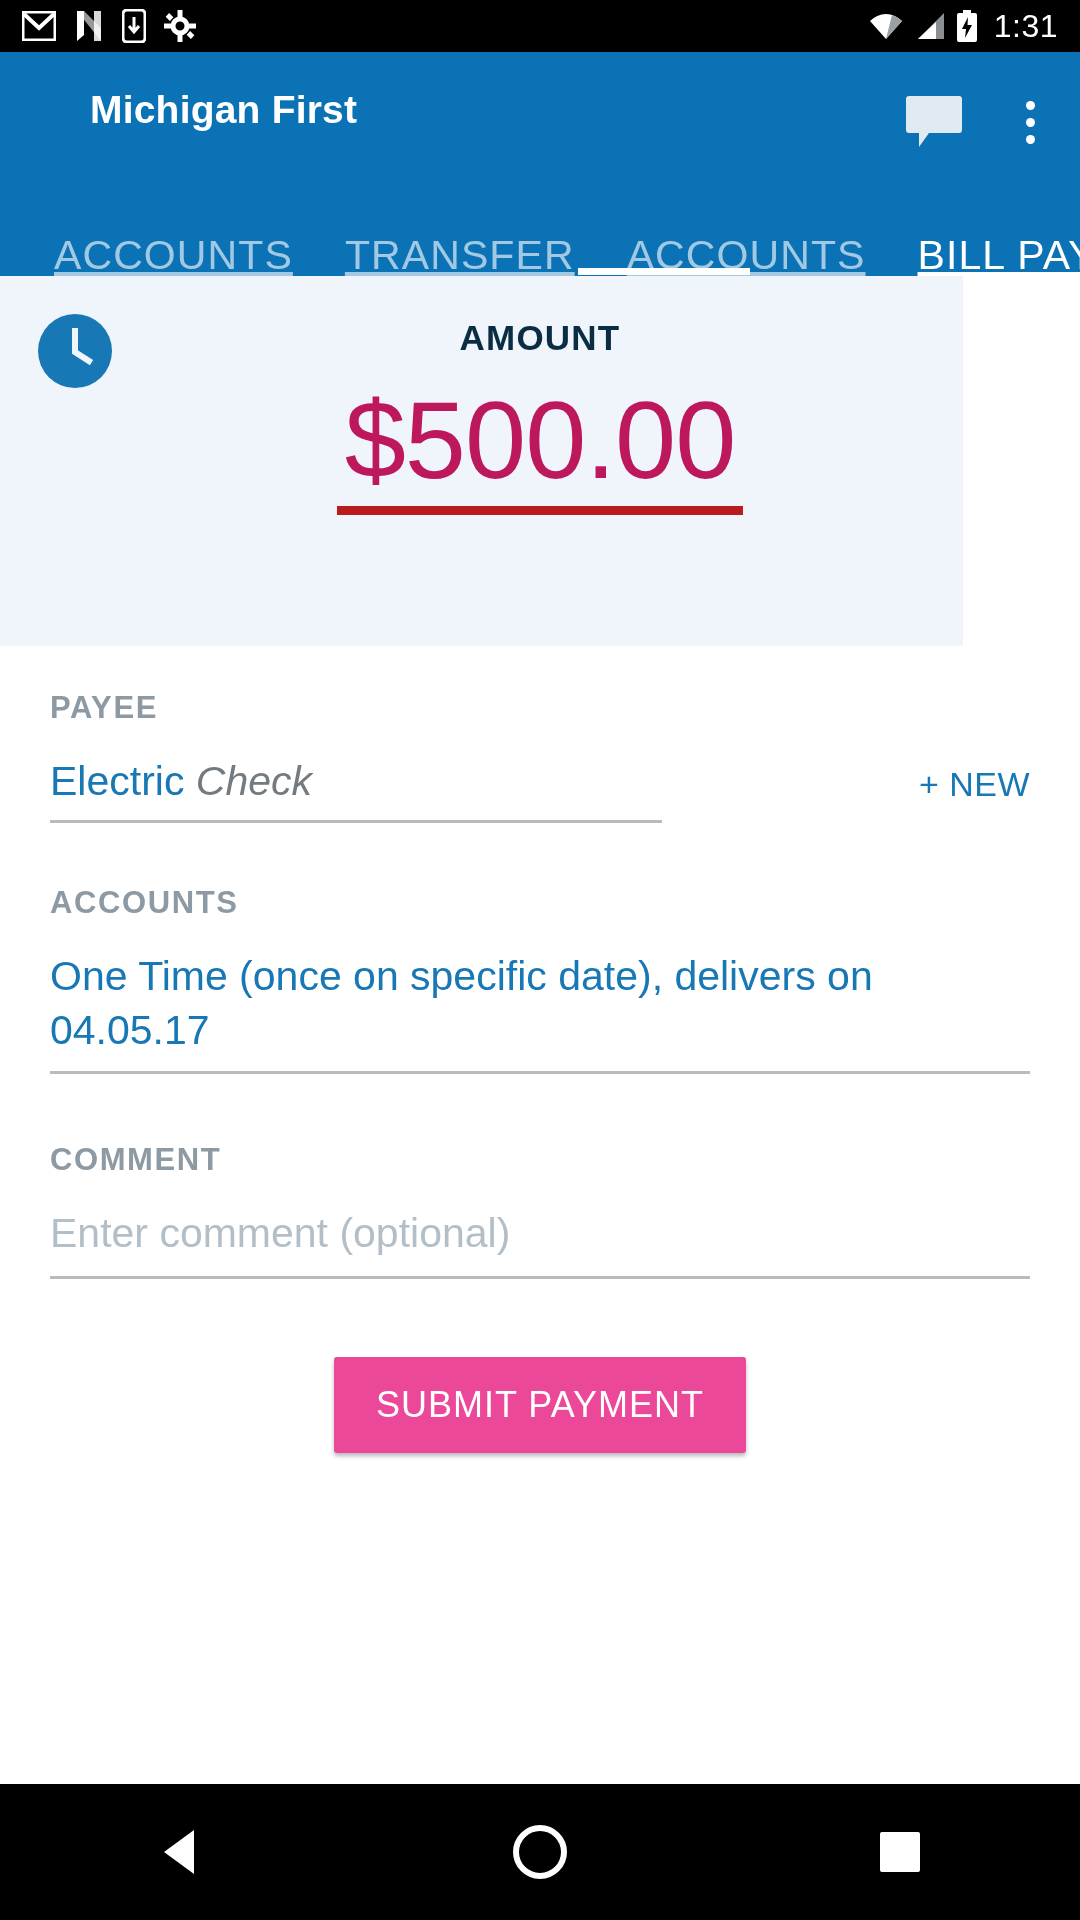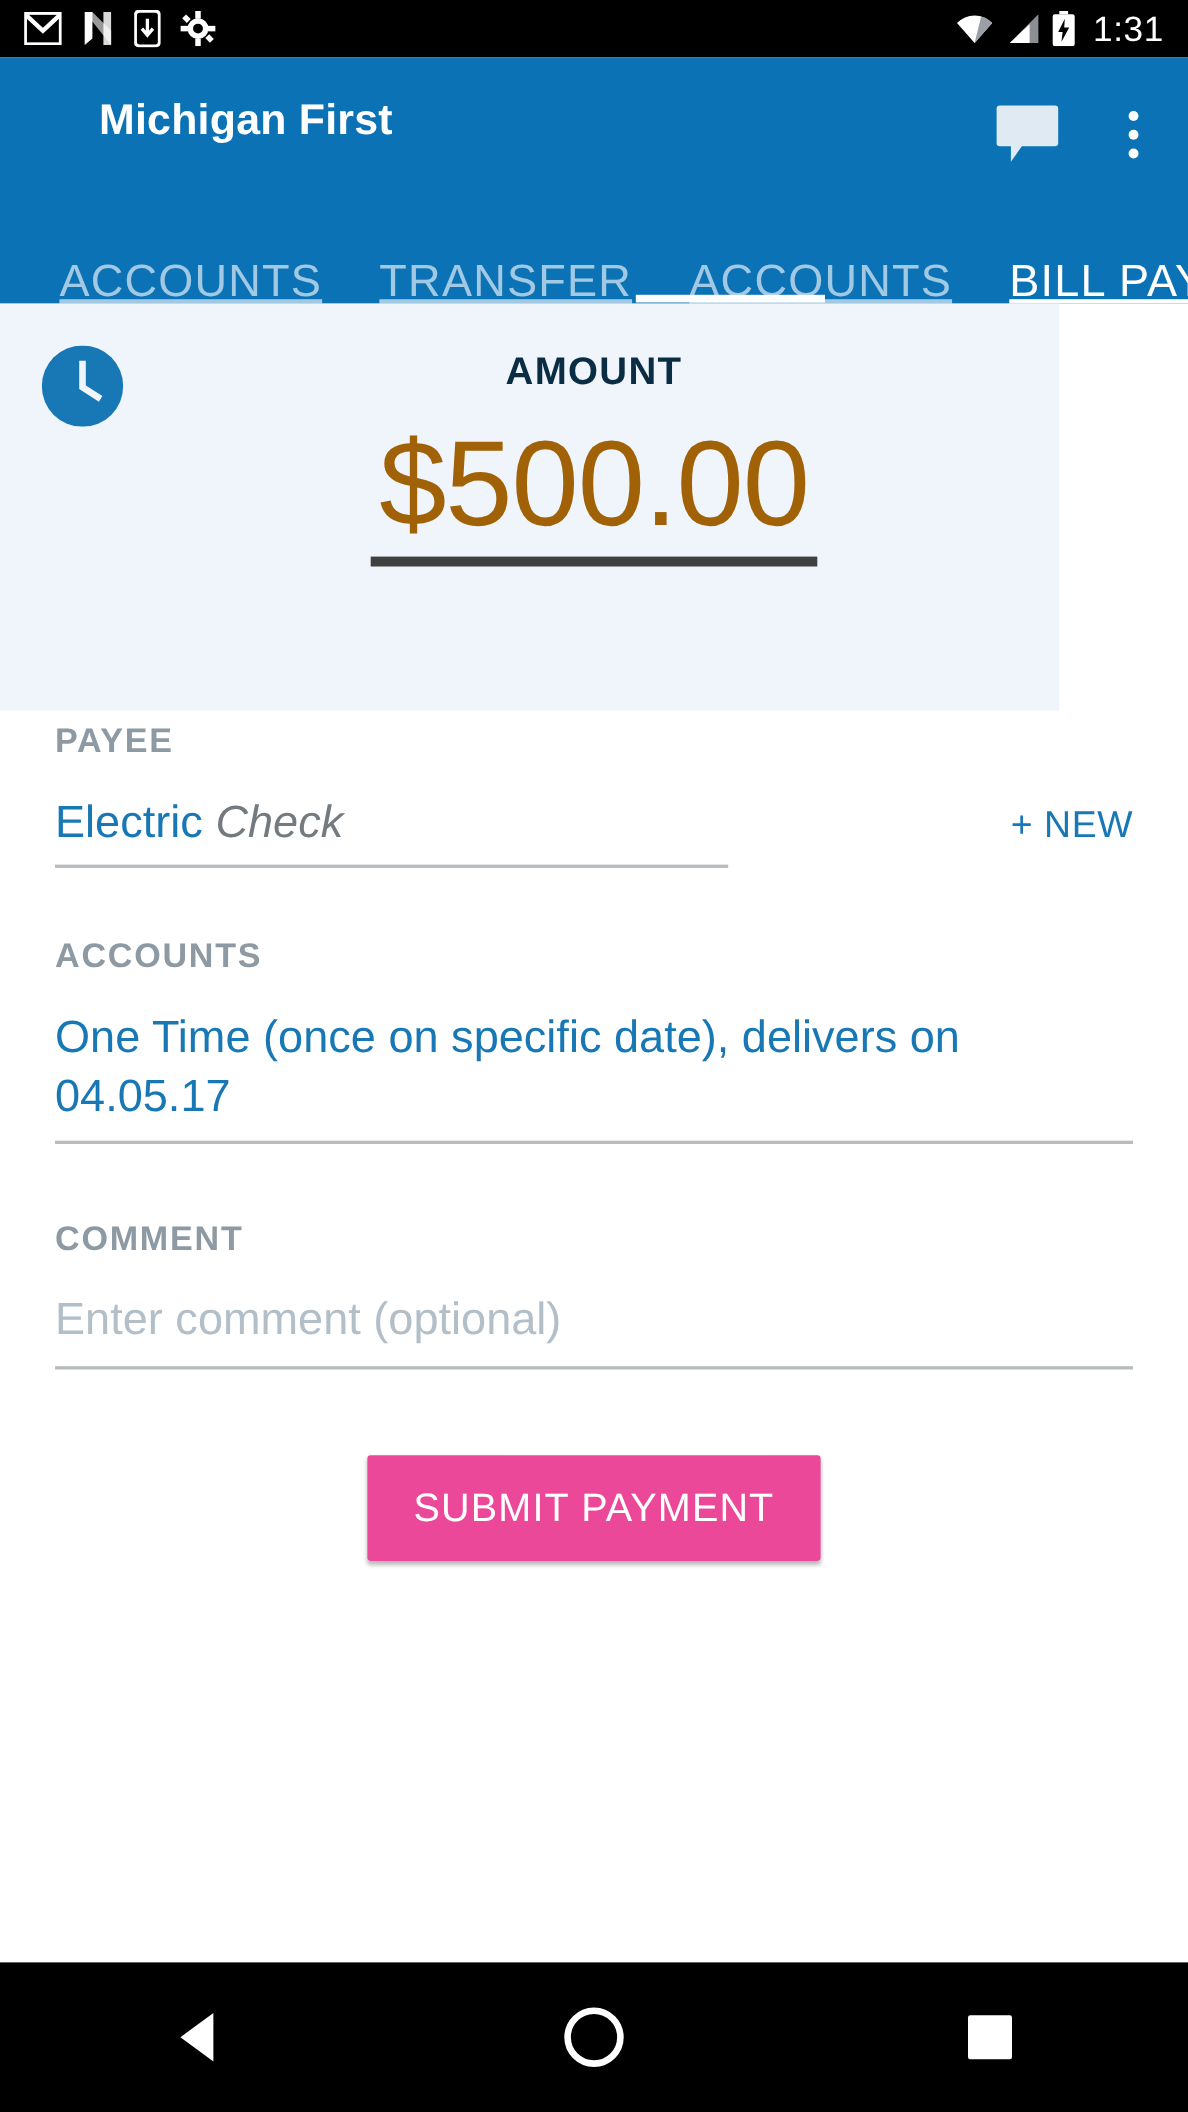--- a/index.html
+++ b/index.html
@@ -61,27 +61,27 @@
     position:absolute; left:38px; top:38px; width:74px; height:74px;
   }
   .amount-label{
     position:absolute; left:0; top:42px; width:1080px; text-align:center;
     font-size:35px; font-weight:700; color:#0b2d44; letter-spacing:1.2px;
   }
   .amount-value-wrap{
     position:absolute; left:0; top:105px; width:1080px; text-align:center;
   }
   .amount-value{
-    display:inline-block; font-size:110px; font-weight:400; color:#a16207;
+    display:inline-block; font-size:110px; font-weight:400; color:#be185d;
     letter-spacing:-1px; line-height:1.08;
-    border-bottom:9px solid #404040; padding:0 8px 6px 8px;
-  }
-
-  
-  .form{ position:absolute; left:0; top:616px; width:1080px; }
+    border-bottom:9px solid #b91c1c; padding:0 8px 6px 8px;
+  }
+
+  
+  .form{ position:absolute; left:0; top:650px; width:1080px; }
   .field{ padding:0 50px; }
   .field-label{
     font-size:31px; font-weight:700; color:#8e9aa3; letter-spacing:1.6px;
   }
   .field-row{ position:relative; display:flex; align-items:flex-start; }
   .field-value{
     font-size:41px; color:#1878b5; font-weight:400; line-height:1.32;
     padding-bottom:10px;
   }
   .field-value .sub{ color:#737b80; font-style:italic; }

